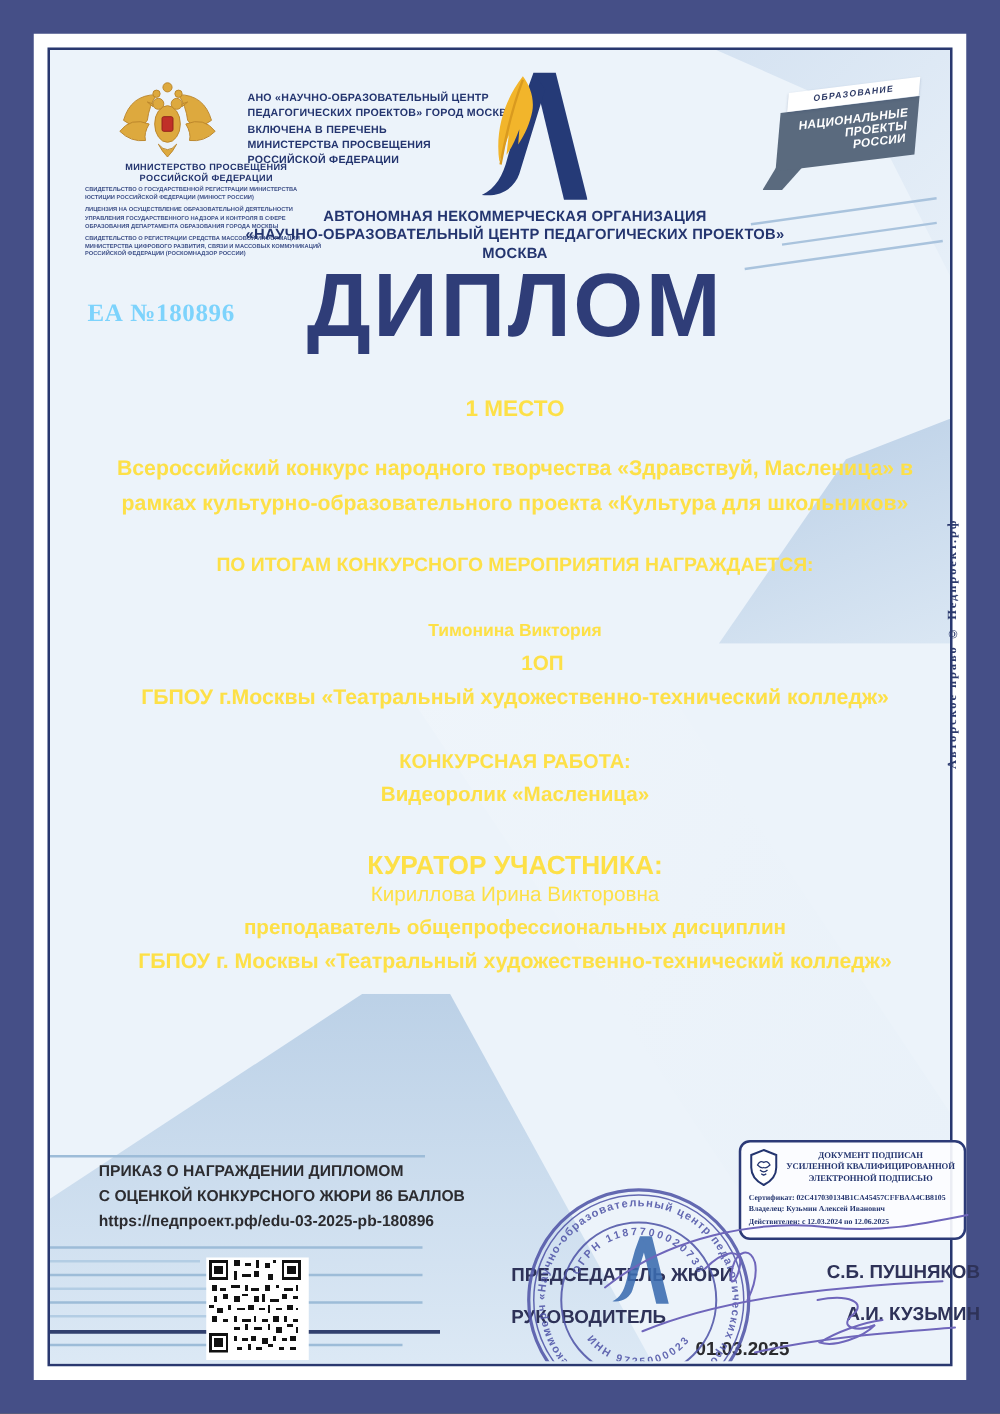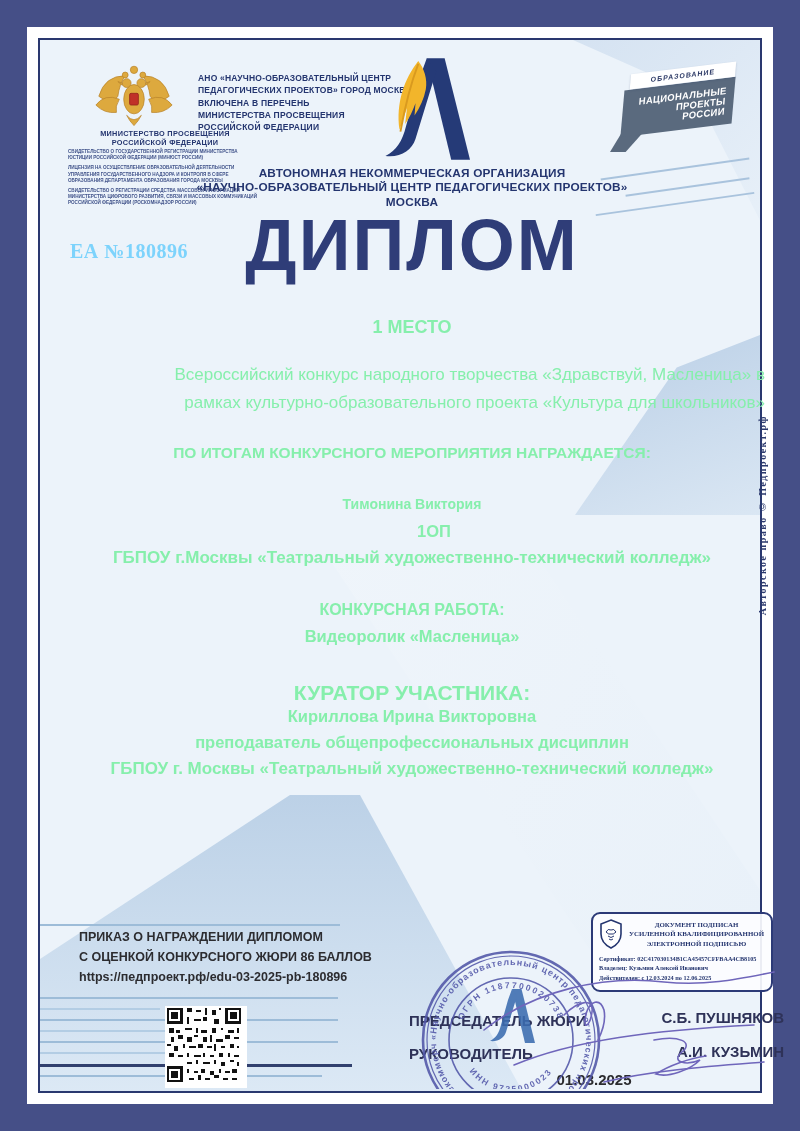--- a/index.html
+++ b/index.html
@@ -10,40 +10,40 @@
   .shape{position:absolute;}
   .sh-topright{right:-20px;top:-10px;width:280px;height:230px;background:linear-gradient(135deg,rgba(176,200,228,.45),rgba(222,234,246,.15));clip-path:polygon(18% 0,100% 0,100% 100%,70% 28%);}
   .sh-midright{right:0;top:295px;width:185px;height:180px;background:linear-gradient(160deg,#b7cde5,#d9e6f3);clip-path:polygon(100% 0,100% 100%,0 100%,55% 18%);opacity:.95;}
   .sh-bottomleft{left:-10px;top:755px;width:500px;height:310px;background:linear-gradient(to bottom,rgba(158,188,219,.62),rgba(209,226,242,.55));clip-path:polygon(52% 0,66% 0,100% 100%,0 100%,0 55%);}
   .sh-wash{left:80px;top:520px;width:700px;height:420px;background:linear-gradient(120deg,rgba(255,255,255,.5),rgba(214,229,243,.35));clip-path:polygon(30% 0,60% 0,100% 100%,70% 100%);opacity:.5;}
   .streak{position:absolute;height:2px;background:#a9c3dd;transform:rotate(-8deg);}
   .hline{position:absolute;height:2px;}
   
   .content{position:absolute;inset:0;margin-left:24px;}
   .navy{color:#24356f;}
-  .dark{color:#86efac;}
+  .dark{color:#fde047;}
   .abs{position:absolute;}
   .ctr{left:0;right:0;text-align:center;}
   .ano-block{left:174px;top:72px;width:220px;font-size:8.5px;font-weight:bold;line-height:1.45;letter-spacing:.2px;}
   .ministry-cap{left:36px;top:129px;width:210px;text-align:center;font-size:7.3px;font-weight:bold;line-height:1.3;letter-spacing:.3px;}
   .fineprint{left:44px;top:149px;width:192px;font-size:4.6px;line-height:1.35;color:#41538a;font-weight:bold;}
   .fineprint p{margin:0 0 4px 0;}
   .org-title{top:166px;font-size:11.8px;font-weight:bold;line-height:1.22;letter-spacing:.2px;}
   .diploma-no{left:46px;top:240px;font-family:"Liberation Serif",serif;font-weight:bold;font-size:20px;color:#7dd3fc;letter-spacing:.5px;}
   .diploma-title{top:204px;font-size:72px;font-weight:800;letter-spacing:2px;color:#2f3d78;}
   .place{top:317px;font-size:18px;font-weight:bold;}
-  .contest{top:361px;left:35px;right:35px;text-align:right;font-size:17px;font-weight:normal;line-height:1.62;}
+  .contest{top:361px;left:35px;right:35px;text-align:center;font-size:17px;font-weight:bold;line-height:1.62;}
   .awarded{top:444px;font-size:15.5px;font-weight:bold;}
   .p-name{top:496px;font-size:14px;font-weight:bold;}
   .p-group{top:522px;font-size:16.5px;font-weight:bold;padding-left:44px;}
   .p-school{top:548px;font-size:17px;font-weight:bold;}
   .w-head{top:601px;font-size:16px;font-weight:bold;}
   .w-title{top:627px;font-size:16.5px;font-weight:bold;}
   .c-head{top:681px;font-size:21px;font-weight:bold;}
-  .c-name{top:707px;font-size:16.5px;font-weight:bold;}
+  .c-name{top:707px;font-size:16.5px;font-weight:normal;}
   .c-pos{top:733px;font-size:16.5px;font-weight:bold;}
   .c-school{top:759px;font-size:17px;font-weight:bold;}
   .order{left:55px;top:928px;width:330px;font-size:12.5px;font-weight:bold;line-height:1.58;color:#2c2c30;}
   .order a{color:#2c2c30;text-decoration:none;}
   .qr-wrap{left:141px;top:1006px;width:78px;height:78px;background:#fff;padding:2px;}
   .esign{left:567px;top:912px;width:182px;height:80px;border:2px solid #2c3a77;border-radius:9px;background:rgba(252,253,255,.92);box-sizing:border-box;padding:5px 6px;}
   .esign-head{display:flex;align-items:center;gap:5px;}
   .esign-title{flex:1;text-align:center;font-family:"Liberation Serif",serif;font-weight:bold;font-size:6.9px;line-height:1.35;color:#24356f;}
   .esign-details{margin-top:5px;font-family:"Liberation Serif",serif;font-weight:bold;font-size:6.2px;line-height:1.5;color:#24356f;}
   .sig-label{font-size:15px;font-weight:bold;color:#2e3258;}

